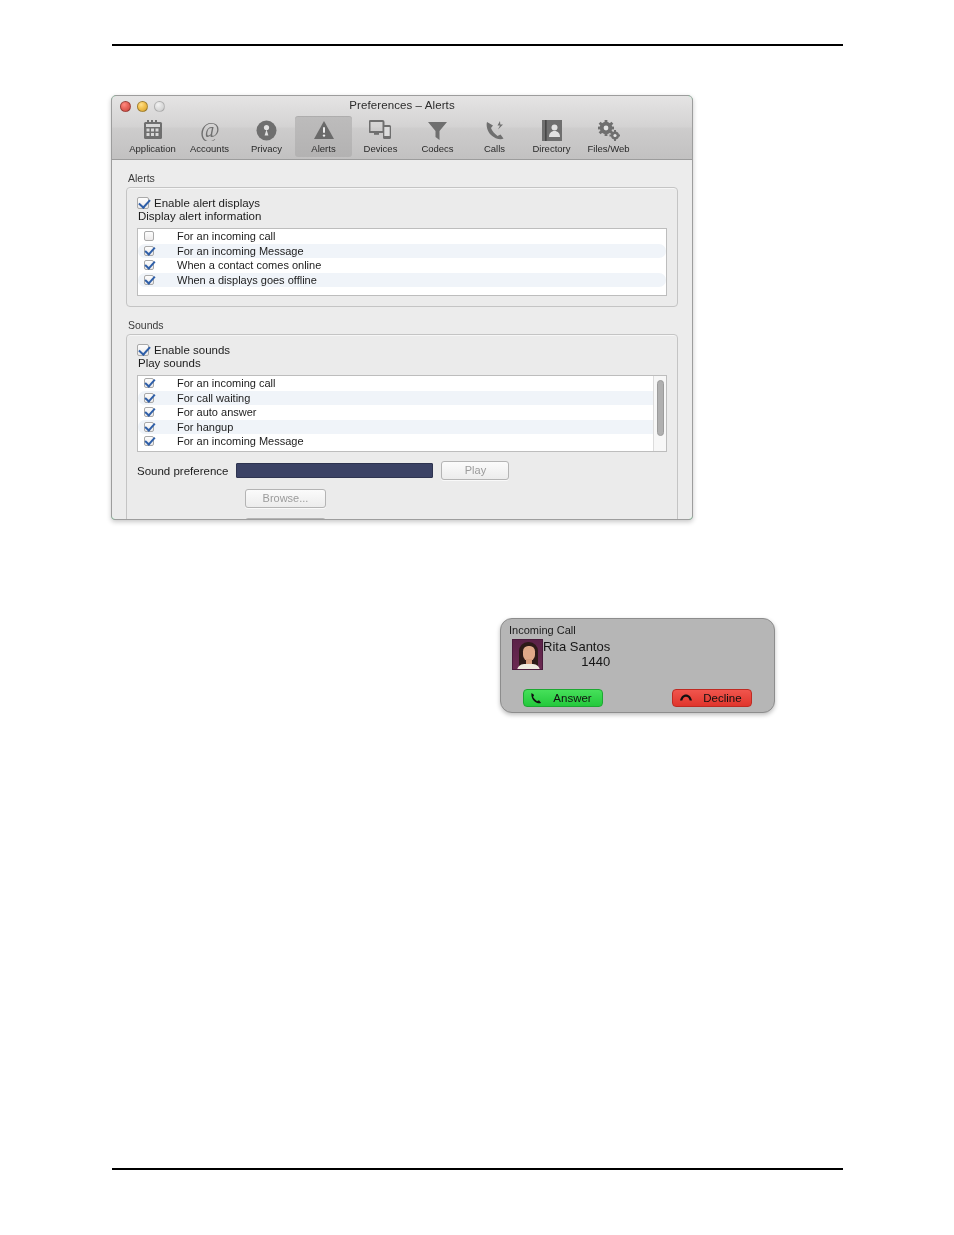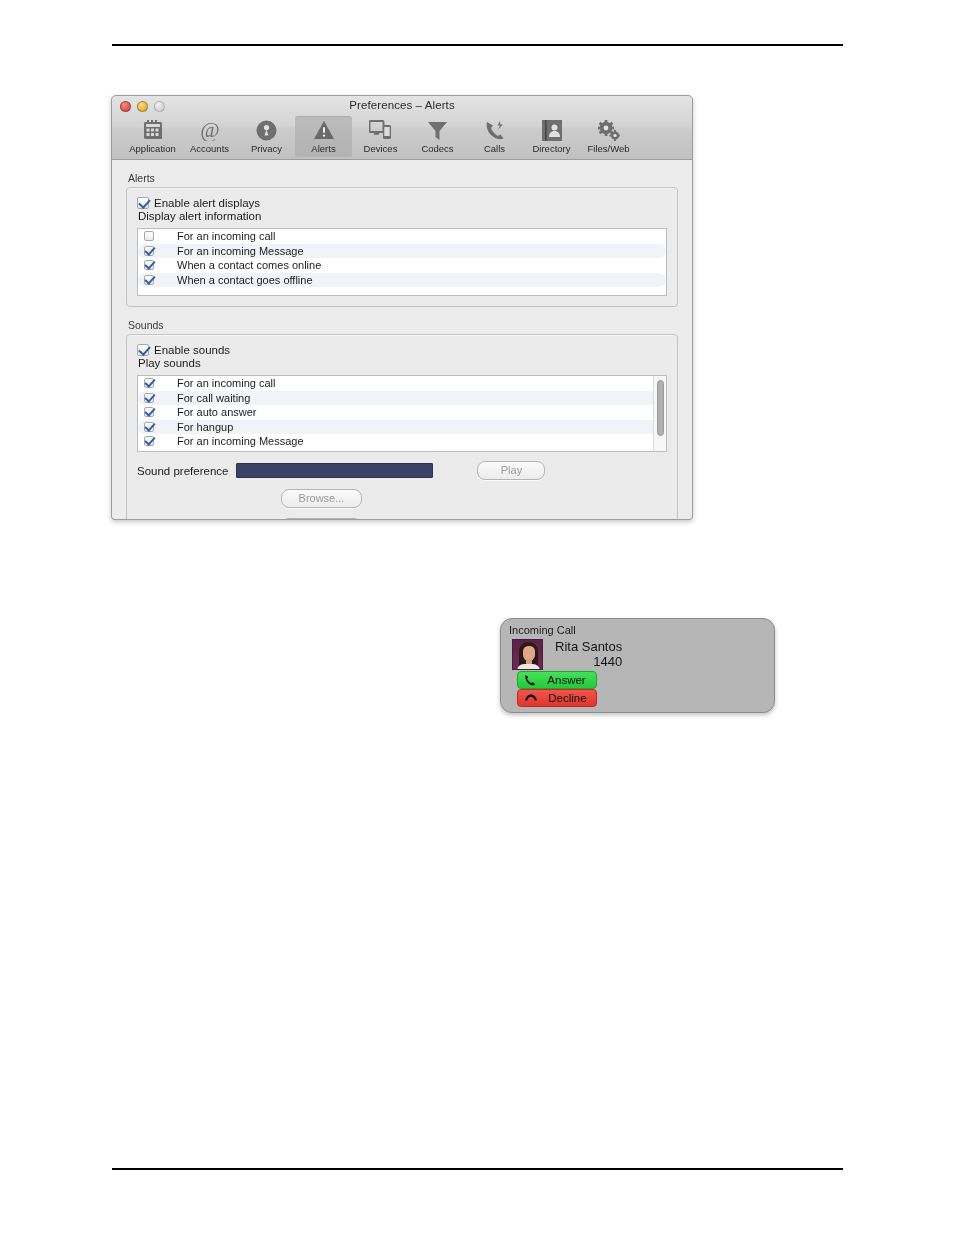--- a/index.html
+++ b/index.html
@@ -214,30 +214,29 @@
   }
   .pref-label { font-size: 11.5px; color: #1c1c1c; }
   .pref-field {
     width: 197px; height: 15px;
     background: #3b4265;
     border: 1px solid #2e3450;
     border-radius: 1px;
   }
   .btn {
     border: 1px solid #b4b4b4;
-    border-radius: 8px;
+    border-radius: 3px;
     background: linear-gradient(to bottom, #fbfbfb 0%, #ececec 100%);
     font-size: 11px;
     color: #9b9b9b;
     text-align: center;
     line-height: 17px;
     height: 19px;
     cursor: default;
     box-shadow: 0 1px 0 rgba(255,255,255,0.7);
-    margin-left: 36px;
   }
   .btn-play { width: 68px; }
   .btn-row {
     display: flex;
     gap: 10px;
     margin-top: 9px;
     padding-left: 108px;
     flex-direction: column;
   }
   .btn-browse, .btn-reset { width: 81px; }
@@ -254,21 +253,21 @@
     overflow: hidden;
   }
   .call-title {
     font-size: 11px;
     color: #1b1b1b;
     padding: 5px 0 0 8px;
   }
   .call-info {
     display: flex;
     align-items: flex-start;
-    gap: 12px;
+    gap: 0;
     padding: 3px 0 0 11px;
   }
   .avatar {
     width: 31px; height: 31px;
     background: linear-gradient(to bottom, #5b2248 0%, #6b2a52 100%);
     border: 1px solid #4a1b3c;
     position: relative;
     overflow: hidden;
     flex: 0 0 31px;
   }
@@ -304,22 +303,21 @@
     font-size: 13px;
     color: #151515;
     line-height: 16px;
     text-align: right;
   }
   .call-buttons {
     position: absolute;
     left: 0; right: 0; bottom: 5px;
     display: flex;
     justify-content: space-between;
-    padding: 0 16px;
-    flex-direction: column;
+    padding: 0 22px;
   }
   .call-btn {
     width: 80px; height: 18px;
     border-radius: 4px;
     display: flex;
     align-items: center;
     gap: 5px;
     padding-left: 6px;
     font-size: 11.5px;
     color: #101010;
@@ -509,21 +507,21 @@
             <div class="list-row alt">
               <span class="checkbox checked"></span>
               <span class="row-text">For an incoming Message</span>
             </div>
             <div class="list-row">
               <span class="checkbox checked"></span>
               <span class="row-text">When a contact comes online</span>
             </div>
             <div class="list-row alt">
               <span class="checkbox checked"></span>
-              <span class="row-text">When a contact goes offline</span>
+              <span class="row-text">When a displays goes offline</span>
             </div>
           </div>
 
         </div>
       </div>
 
       <div class="group">
         <div class="group-title">Sounds</div>
         <div class="group-box">
 

